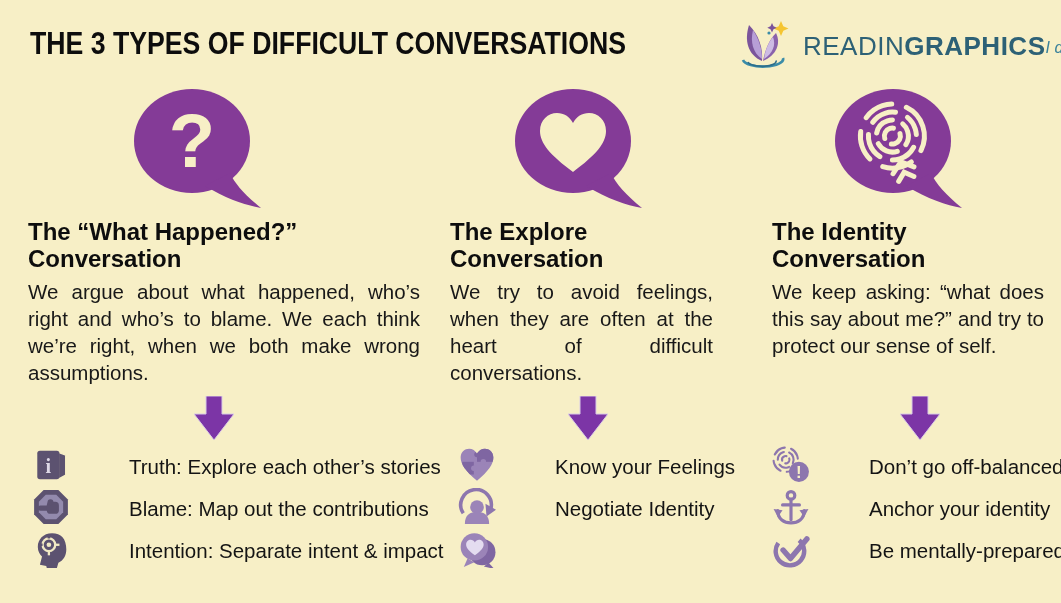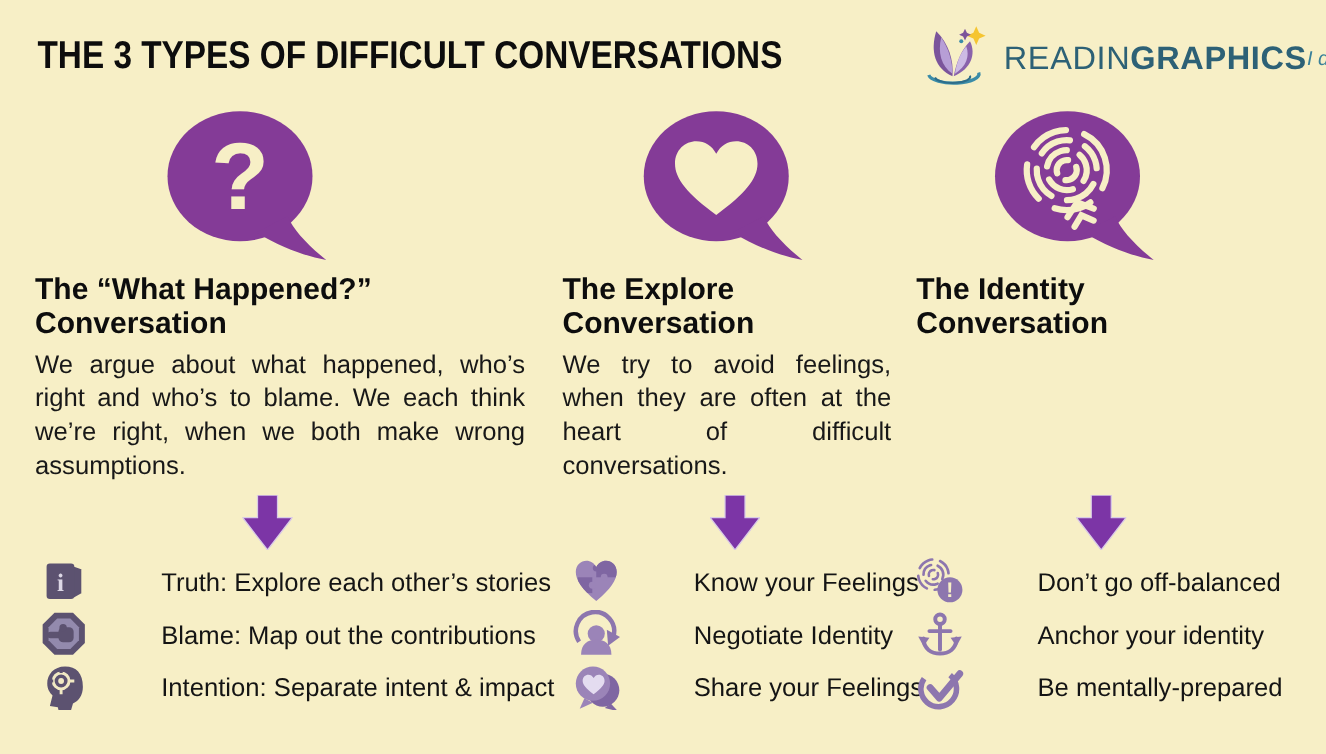--- a/index.html
+++ b/index.html
@@ -21,21 +21,21 @@
   .logo { position:absolute; top:13px; left:736px; display:flex; align-items:center; gap:9px; }
   .logo-text { display:flex; align-items:center; }
   .brand { font-size:26px; color:#2d6176; letter-spacing:.5px; font-weight:normal; white-space:nowrap; }
   .brand .bold { font-weight:bold; }
   .tagline { font-size:16px; font-style:italic; color:#38809a; letter-spacing:4.5px; margin-top:3px; white-space:nowrap; }
 
   
   .col { position:absolute; top:88px; height:500px; }
   .col1 { left:28px;  width:392px; }
   .col2 { left:450px; width:263px; }
-  .col3 { left:733px; width:272px; }
+  .col3 { left:772px; width:272px; }
 
   .bubble-wrap { height:126px; display:flex; justify-content:center; }
   .col1 .bubble-wrap { transform:translateX(-23px); }
   .col3 .bubble-wrap { transform:translateX(-6px); }
 
   .col-title { margin-top:4px; text-align:left; font-weight:bold; font-size:24px; line-height:27px; color:#0d0d0d; }
   .col-body  { margin-top:6px; font-size:20.5px; line-height:27px; text-align:justify; color:#181818; }
 
   .arrow { position:absolute; top:308px; left:50%; }
   .col1 .arrow { transform:translateX(calc(-50% - 10px)); }
@@ -183,21 +183,20 @@
     <div class="bullet">
       <span>
         <svg width="38" height="38" viewBox="0 0 36 36">
           <circle cx="23" cy="21" r="12.5" fill="#7f66a2"></circle>
           <path d="M29 31 l5.5 6 -10 -2.5 z" fill="#7f66a2"></path>
           <circle cx="15.5" cy="16" r="13" fill="#9b84b8"></circle>
           <path d="M9 27 l-3.5 8 10 -4.5 z" fill="#9b84b8"></path>
           <path d="M16 24 c-5.8 -4.2 -8.3 -7.3 -8.3 -10 C7.7 11 9.8 9.3 12 9.3 c1.7 0 3.1 .9 4 2.5 .9 -1.6 2.3 -2.5 4 -2.5 2.2 0 4.3 1.7 4.3 4.7 0 2.7 -2.5 5.8 -8.3 10 z" fill="#e4dcf0"></path>
         </svg>
       </span>
-      <span class="blabel">Share your Feelings</span>
     </div>
   </div>
 </section>
 
 <section class="col col3">
   <div class="bubble-wrap">
     <span>
       <svg width="140" height="126" viewBox="0 0 140 126">
         <ellipse cx="61" cy="53" rx="58" ry="52" fill="#843b97"></ellipse>
         <path d="M74 98 C96 111 114 117 130 120 C114 107 104 96 99 85 Z" fill="#843b97"></path>
@@ -206,20 +205,21 @@
           <circle cx="61" cy="48" r="16" stroke-dasharray="22 11" stroke-dashoffset="8"></circle>
           <circle cx="61" cy="48" r="24" stroke-dasharray="26 13" stroke-dashoffset="20"></circle>
           <circle cx="61" cy="48" r="32" stroke-dasharray="30 15" stroke-dashoffset="5"></circle>
           <path d="M50 84 l11 -9 11 9" stroke-dasharray="40"></path>
           <path d="M53 93 l8 -7 8 7" stroke-dasharray="40"></path>
         </g>
       </svg>
     </span>
   </div>
   <h2 class="col-title"><span>The Identity</span><br><span>Conversation</span></h2>
+  <p class="col-body">We keep asking: “what does this say about me?” and try to protect our sense of self.</p>
   <span class="arrow">
     <svg width="40" height="44" viewBox="0 0 40 44">
       <path d="M12 0 h16 v18 h12 L20 44 0 18 h12 Z" fill="#7c35a6" stroke="#d9cbe6" stroke-width="1"></path>
     </svg>
   </span>
   <div class="bullets">
     <div class="bullet">
       <span>
         <svg width="38" height="38" viewBox="0 0 36 36">
           <g fill="none" stroke="#8d76ae" stroke-width="2" stroke-linecap="round" transform="rotate(-20 13 13)">

